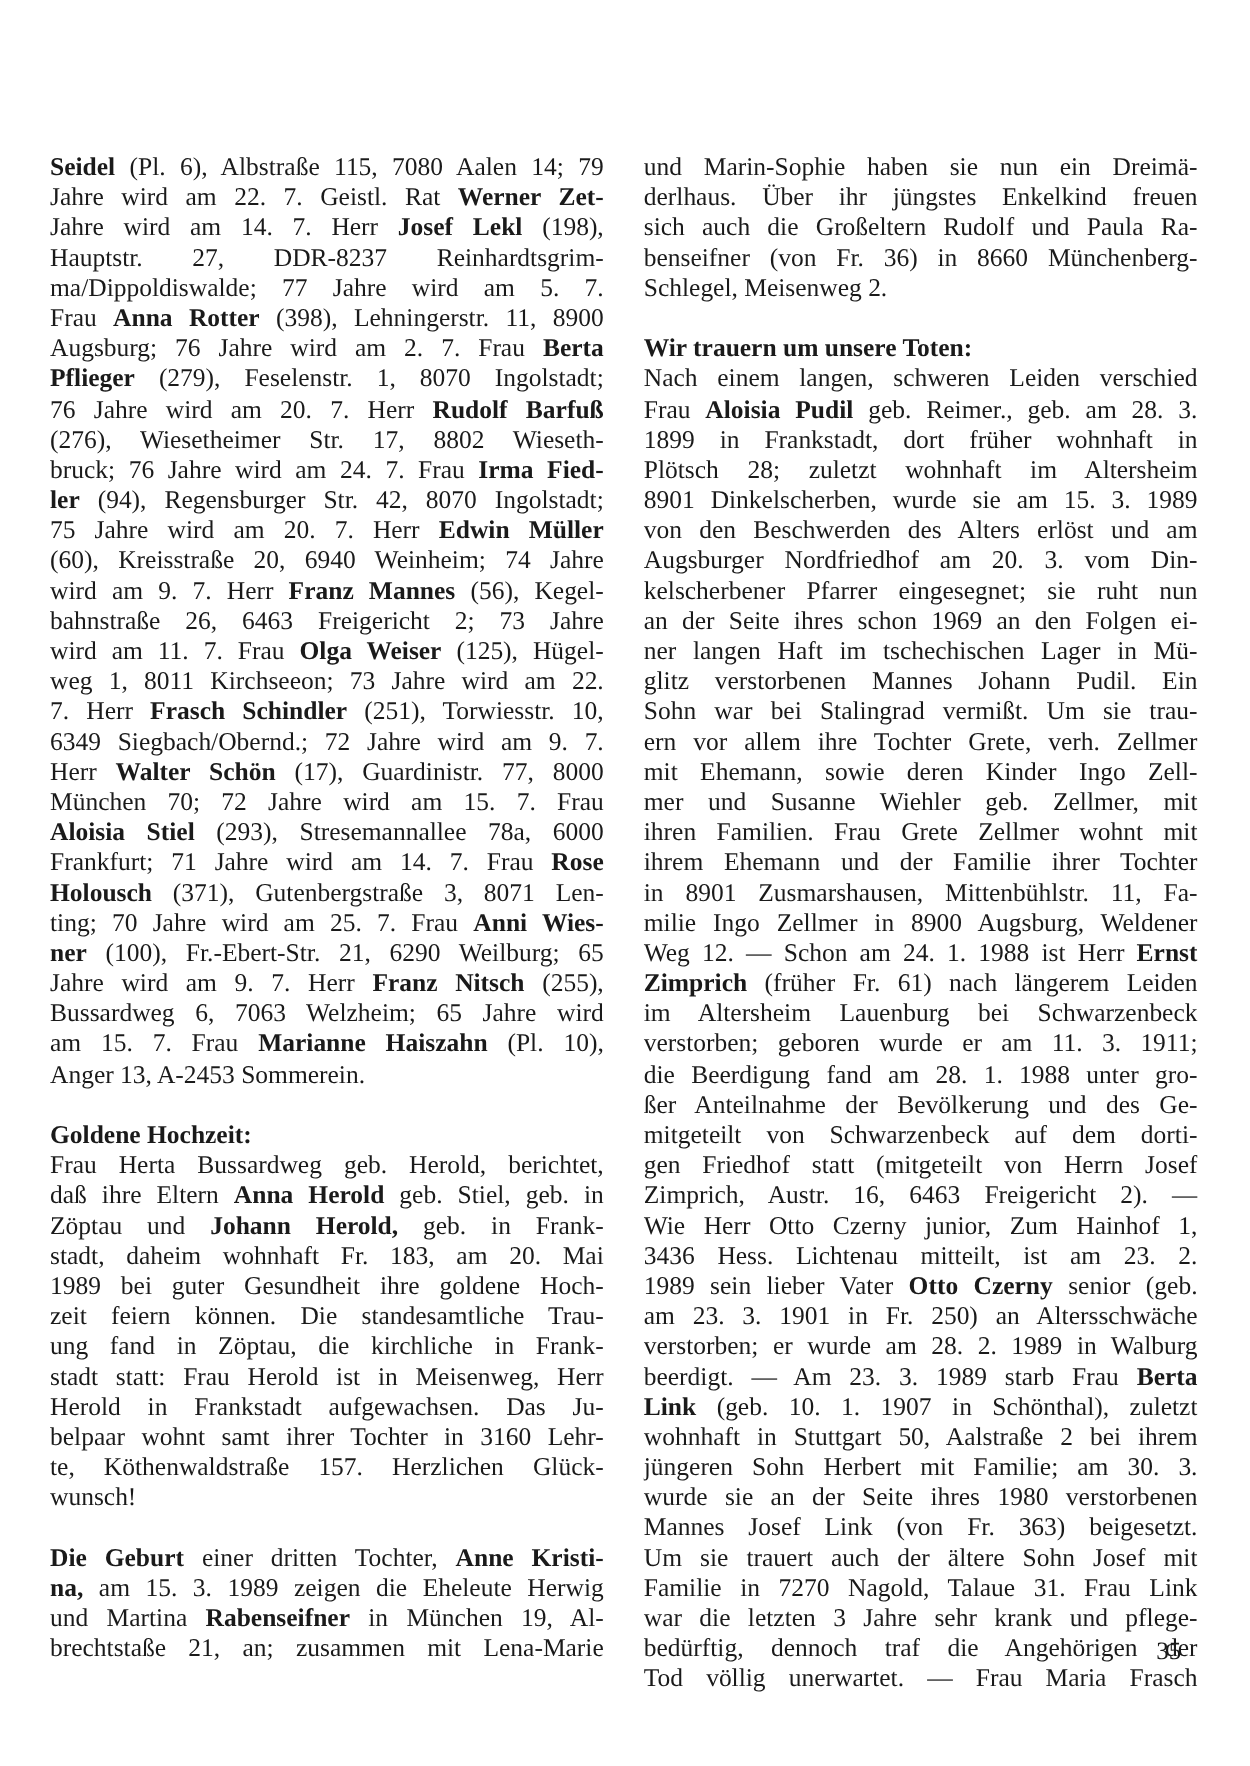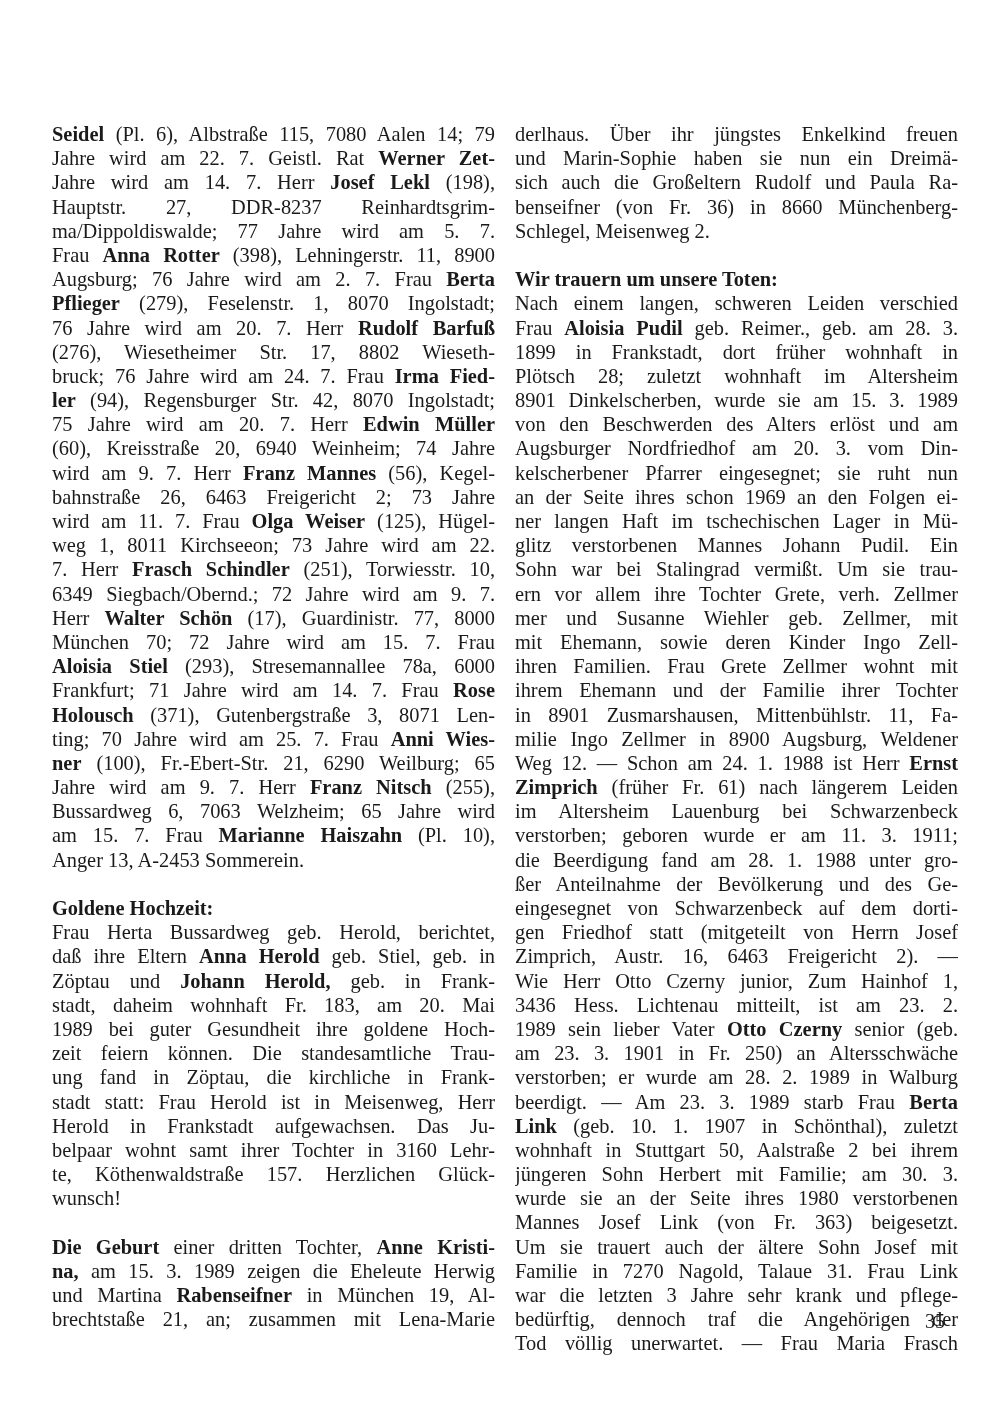--- a/index.html
+++ b/index.html
@@ -1,19 +1,19 @@
 <!DOCTYPE html>
 <html><head>
 <meta charset="utf-8">
 <style>
   html, body { margin: 0; padding: 0; background: #ffffff; }
   body { width: 1000px; height: 1413px; position: relative; overflow: hidden;
          font-family: "Liberation Serif", "DejaVu Serif", serif; color: #1a1a1a; }
   .col { position: absolute; top: 122px; width: 443px; }
-  #col-left { left: 52px; }
+  #col-left { left: 40px; }
   #col-right { left: 515px; }
   .line { font-size: 20.4px; line-height: 24.2px; height: 24.2px; white-space: nowrap;
           text-align: justify; text-align-last: justify; overflow: hidden; }
   .line.last { text-align-last: left; }
   .gap { height: 24.2px; }
   b, .b { font-weight: bold; }
   .heading { font-weight: bold; text-align-last: left; }
   #page-number { position: absolute; left: 925px; top: 1310px; font-size: 20px;
                  font-family: Liberation Serif, serif; }
 </style>
@@ -66,53 +66,53 @@
     <div class="line"><span>belpaar wohnt samt ihrer Tochter in 3160 Lehr-</span></div>
     <div class="line"><span>te, Köthenwaldstraße 157. Herzlichen Glück-</span></div>
     <div class="line last"><span>wunsch!</span></div>
     <div class="gap"></div>
     <div class="line"><b>Die Geburt</b><span> einer dritten Tochter, </span><b>Anne Kristi-</b></div>
     <div class="line"><b>na,</b><span> am 15. 3. 1989 zeigen die Eheleute Herwig</span></div>
     <div class="line"><span>und Martina </span><b>Rabenseifner</b><span> in München 19, Al-</span></div>
     <div class="line"><span>brechtstaße 21, an; zusammen mit Lena-Marie</span></div>
   </div>
 <div id="col-right" class="col">
+    <div class="line"><span>und Marin-Sophie haben sie nun ein Dreimä-</span></div>
     <div class="line"><span>derlhaus. Über ihr jüngstes Enkelkind freuen</span></div>
-    <div class="line"><span>und Marin-Sophie haben sie nun ein Dreimä-</span></div>
     <div class="line"><span>sich auch die Großeltern Rudolf und Paula Ra-</span></div>
     <div class="line"><span>benseifner (von Fr. 36) in 8660 Münchenberg-</span></div>
     <div class="line last"><span>Schlegel, Meisenweg 2.</span></div>
     <div class="gap"></div>
     <div class="line heading"><b>Wir trauern um unsere Toten:</b></div>
     <div class="line"><span>Nach einem langen, schweren Leiden verschied</span></div>
     <div class="line"><span>Frau </span><b>Aloisia Pudil</b><span> geb. Reimer., geb. am 28. 3.</span></div>
     <div class="line"><span>1899 in Frankstadt, dort früher wohnhaft in</span></div>
     <div class="line"><span>Plötsch 28; zuletzt wohnhaft im Altersheim</span></div>
     <div class="line"><span>8901 Dinkelscherben, wurde sie am 15. 3. 1989</span></div>
     <div class="line"><span>von den Beschwerden des Alters erlöst und am</span></div>
     <div class="line"><span>Augsburger Nordfriedhof am 20. 3. vom Din-</span></div>
     <div class="line"><span>kelscherbener Pfarrer eingesegnet; sie ruht nun</span></div>
     <div class="line"><span>an der Seite ihres schon 1969 an den Folgen ei-</span></div>
     <div class="line"><span>ner langen Haft im tschechischen Lager in Mü-</span></div>
     <div class="line"><span>glitz verstorbenen Mannes Johann Pudil. Ein</span></div>
     <div class="line"><span>Sohn war bei Stalingrad vermißt. Um sie trau-</span></div>
     <div class="line"><span>ern vor allem ihre Tochter Grete, verh. Zellmer</span></div>
+    <div class="line"><span>mit Ehemann, sowie deren Kinder Ingo Zell-</span></div>
     <div class="line"><span>mer und Susanne Wiehler geb. Zellmer, mit</span></div>
-    <div class="line"><span>mit Ehemann, sowie deren Kinder Ingo Zell-</span></div>
     <div class="line"><span>ihren Familien. Frau Grete Zellmer wohnt mit</span></div>
     <div class="line"><span>ihrem Ehemann und der Familie ihrer Tochter</span></div>
     <div class="line"><span>in 8901 Zusmarshausen, Mittenbühlstr. 11, Fa-</span></div>
     <div class="line"><span>milie Ingo Zellmer in 8900 Augsburg, Weldener</span></div>
     <div class="line"><span>Weg 12. — Schon am 24. 1. 1988 ist Herr </span><b>Ernst</b></div>
     <div class="line"><b>Zimprich</b><span> (früher Fr. 61) nach längerem Leiden</span></div>
     <div class="line"><span>im Altersheim Lauenburg bei Schwarzenbeck</span></div>
     <div class="line"><span>verstorben; geboren wurde er am 11. 3. 1911;</span></div>
     <div class="line"><span>die Beerdigung fand am 28. 1. 1988 unter gro-</span></div>
     <div class="line"><span>ßer Anteilnahme der Bevölkerung und des Ge-</span></div>
-    <div class="line"><span>eingesegnet von Schwarzenbeck auf dem dorti-</span></div>
+    <div class="line"><span>mitgeteilt von Schwarzenbeck auf dem dorti-</span></div>
     <div class="line"><span>gen Friedhof statt (mitgeteilt von Herrn Josef</span></div>
     <div class="line"><span>Zimprich, Austr. 16, 6463 Freigericht 2). —</span></div>
     <div class="line"><span>Wie Herr Otto Czerny junior, Zum Hainhof 1,</span></div>
     <div class="line"><span>3436 Hess. Lichtenau mitteilt, ist am 23. 2.</span></div>
     <div class="line"><span>1989 sein lieber Vater </span><b>Otto Czerny</b><span> senior (geb.</span></div>
     <div class="line"><span>am 23. 3. 1901 in Fr. 250) an Altersschwäche</span></div>
     <div class="line"><span>verstorben; er wurde am 28. 2. 1989 in Walburg</span></div>
     <div class="line"><span>beerdigt. — Am 23. 3. 1989 starb Frau </span><b>Berta</b></div>
     <div class="line"><b>Link</b><span> (geb. 10. 1. 1907 in Schönthal), zuletzt</span></div>
     <div class="line"><span>wohnhaft in Stuttgart 50, Aalstraße 2 bei ihrem</span></div>

